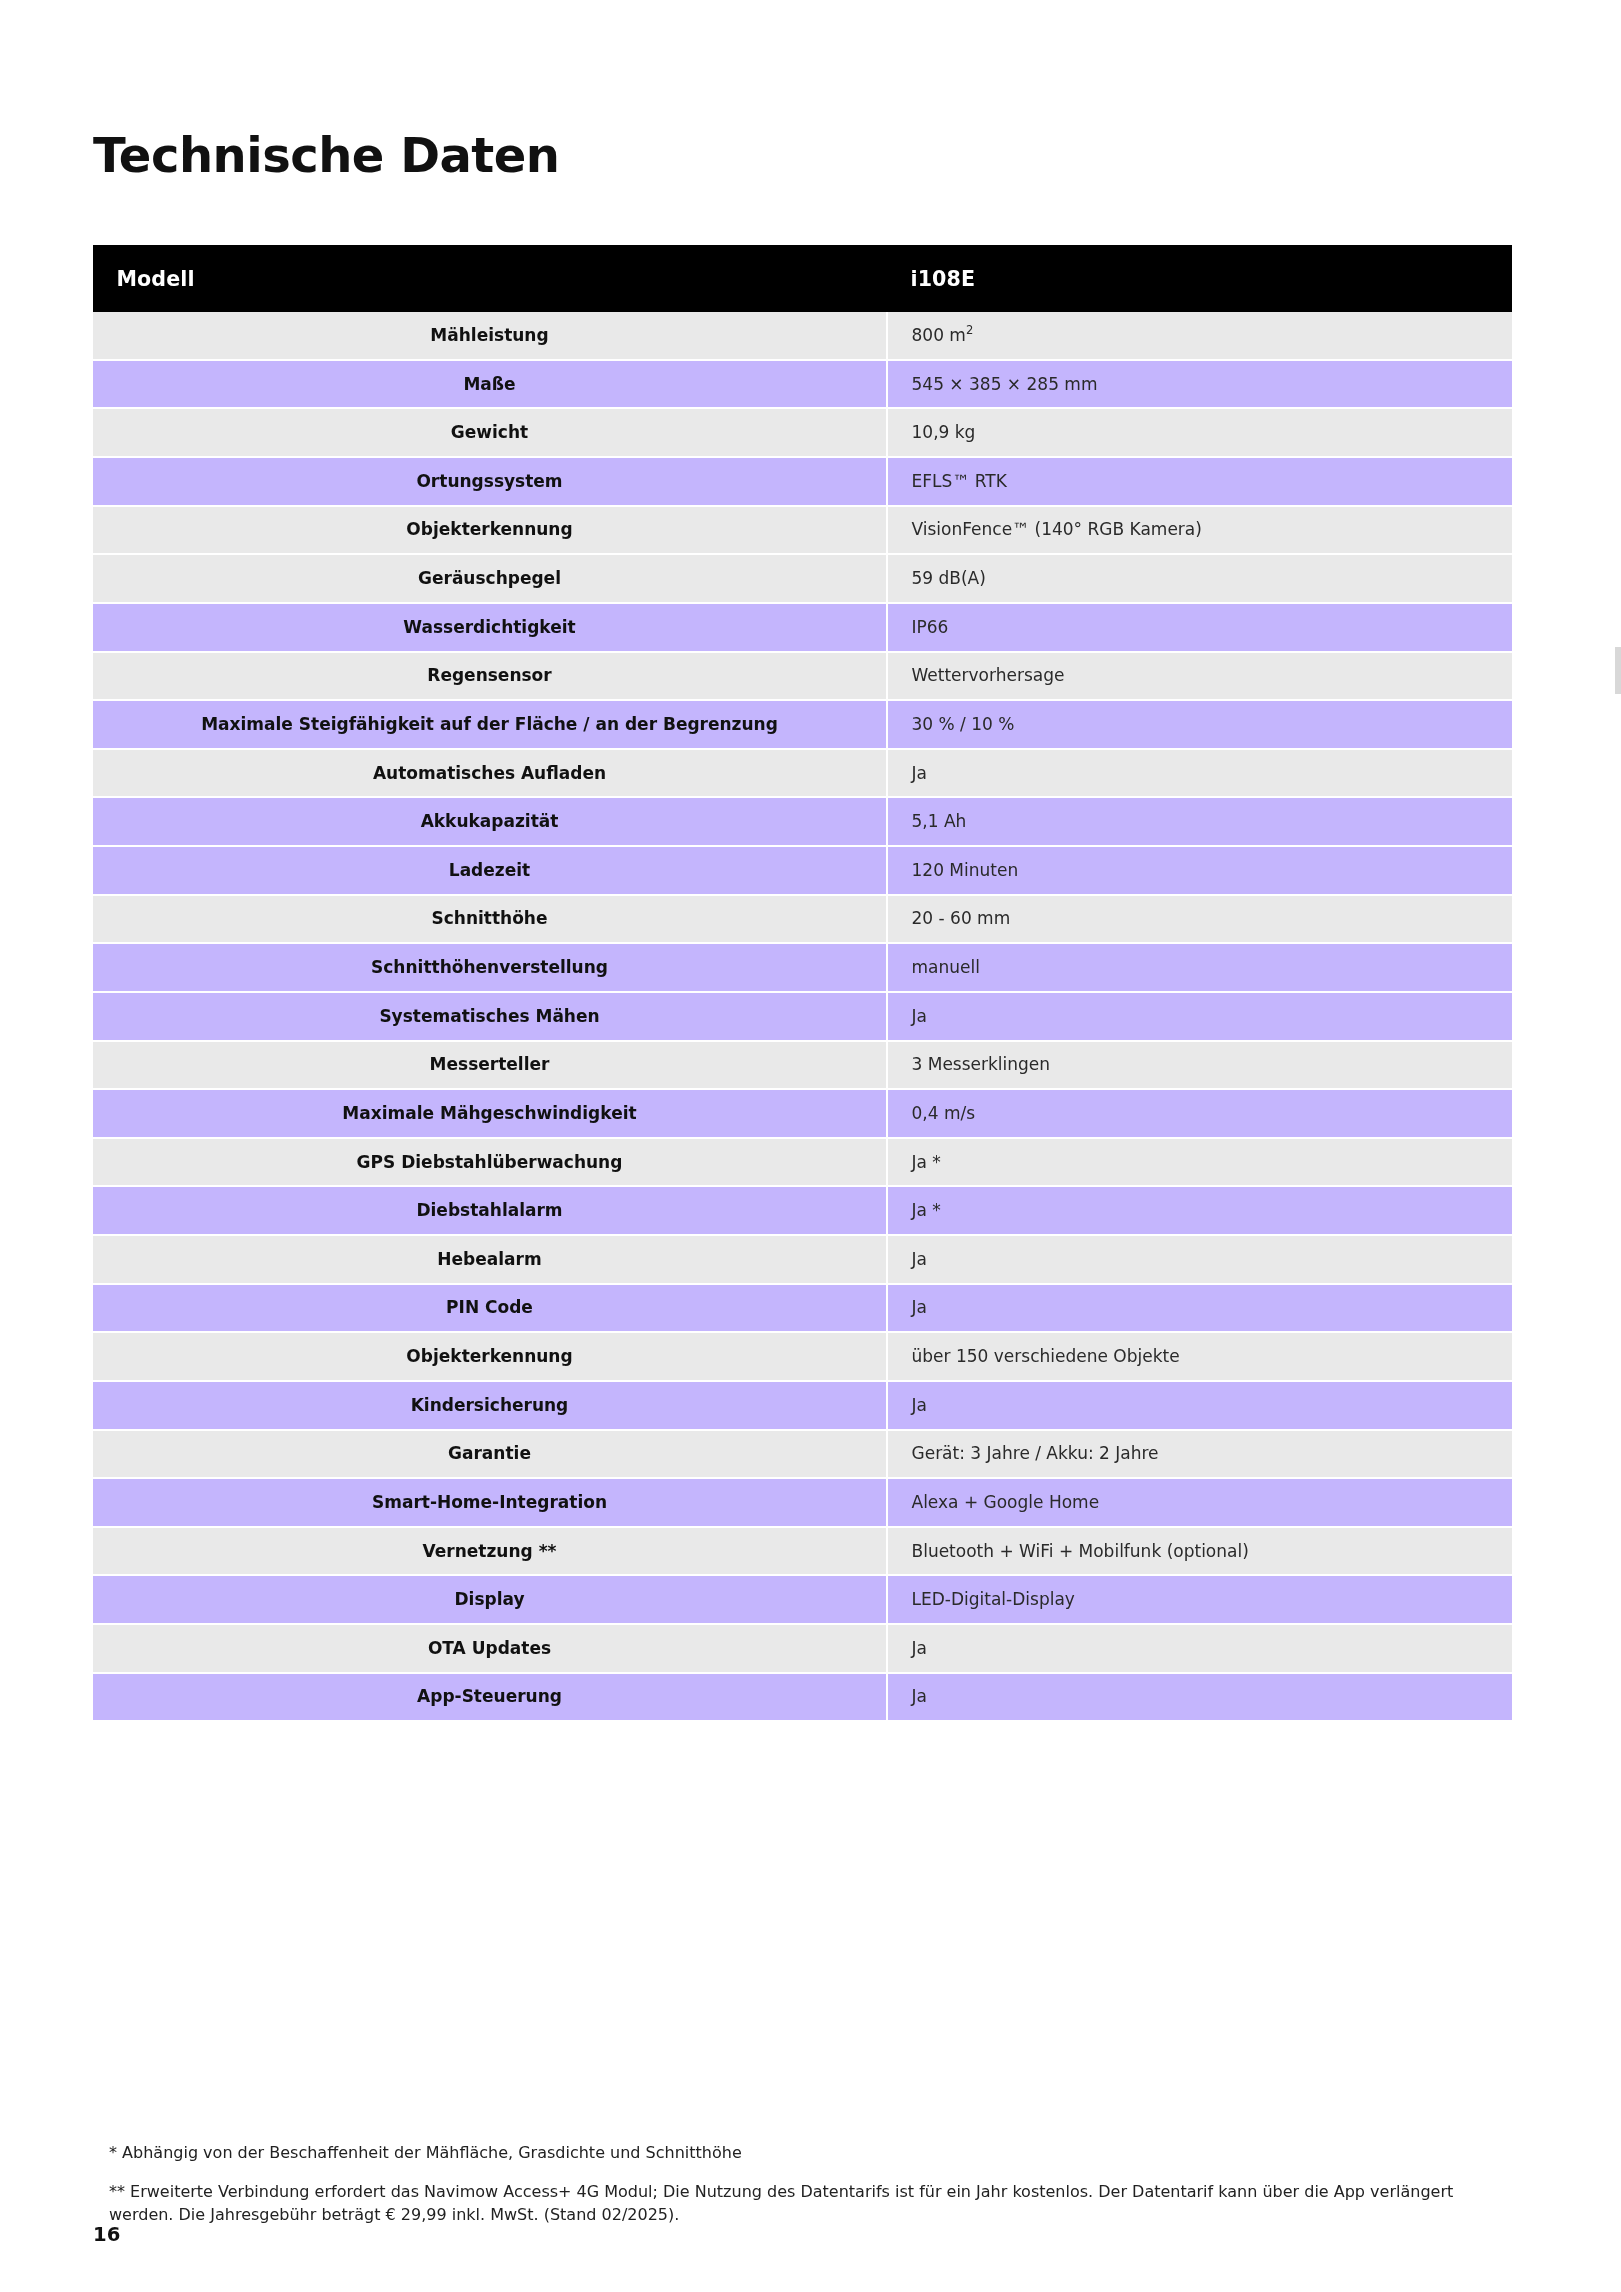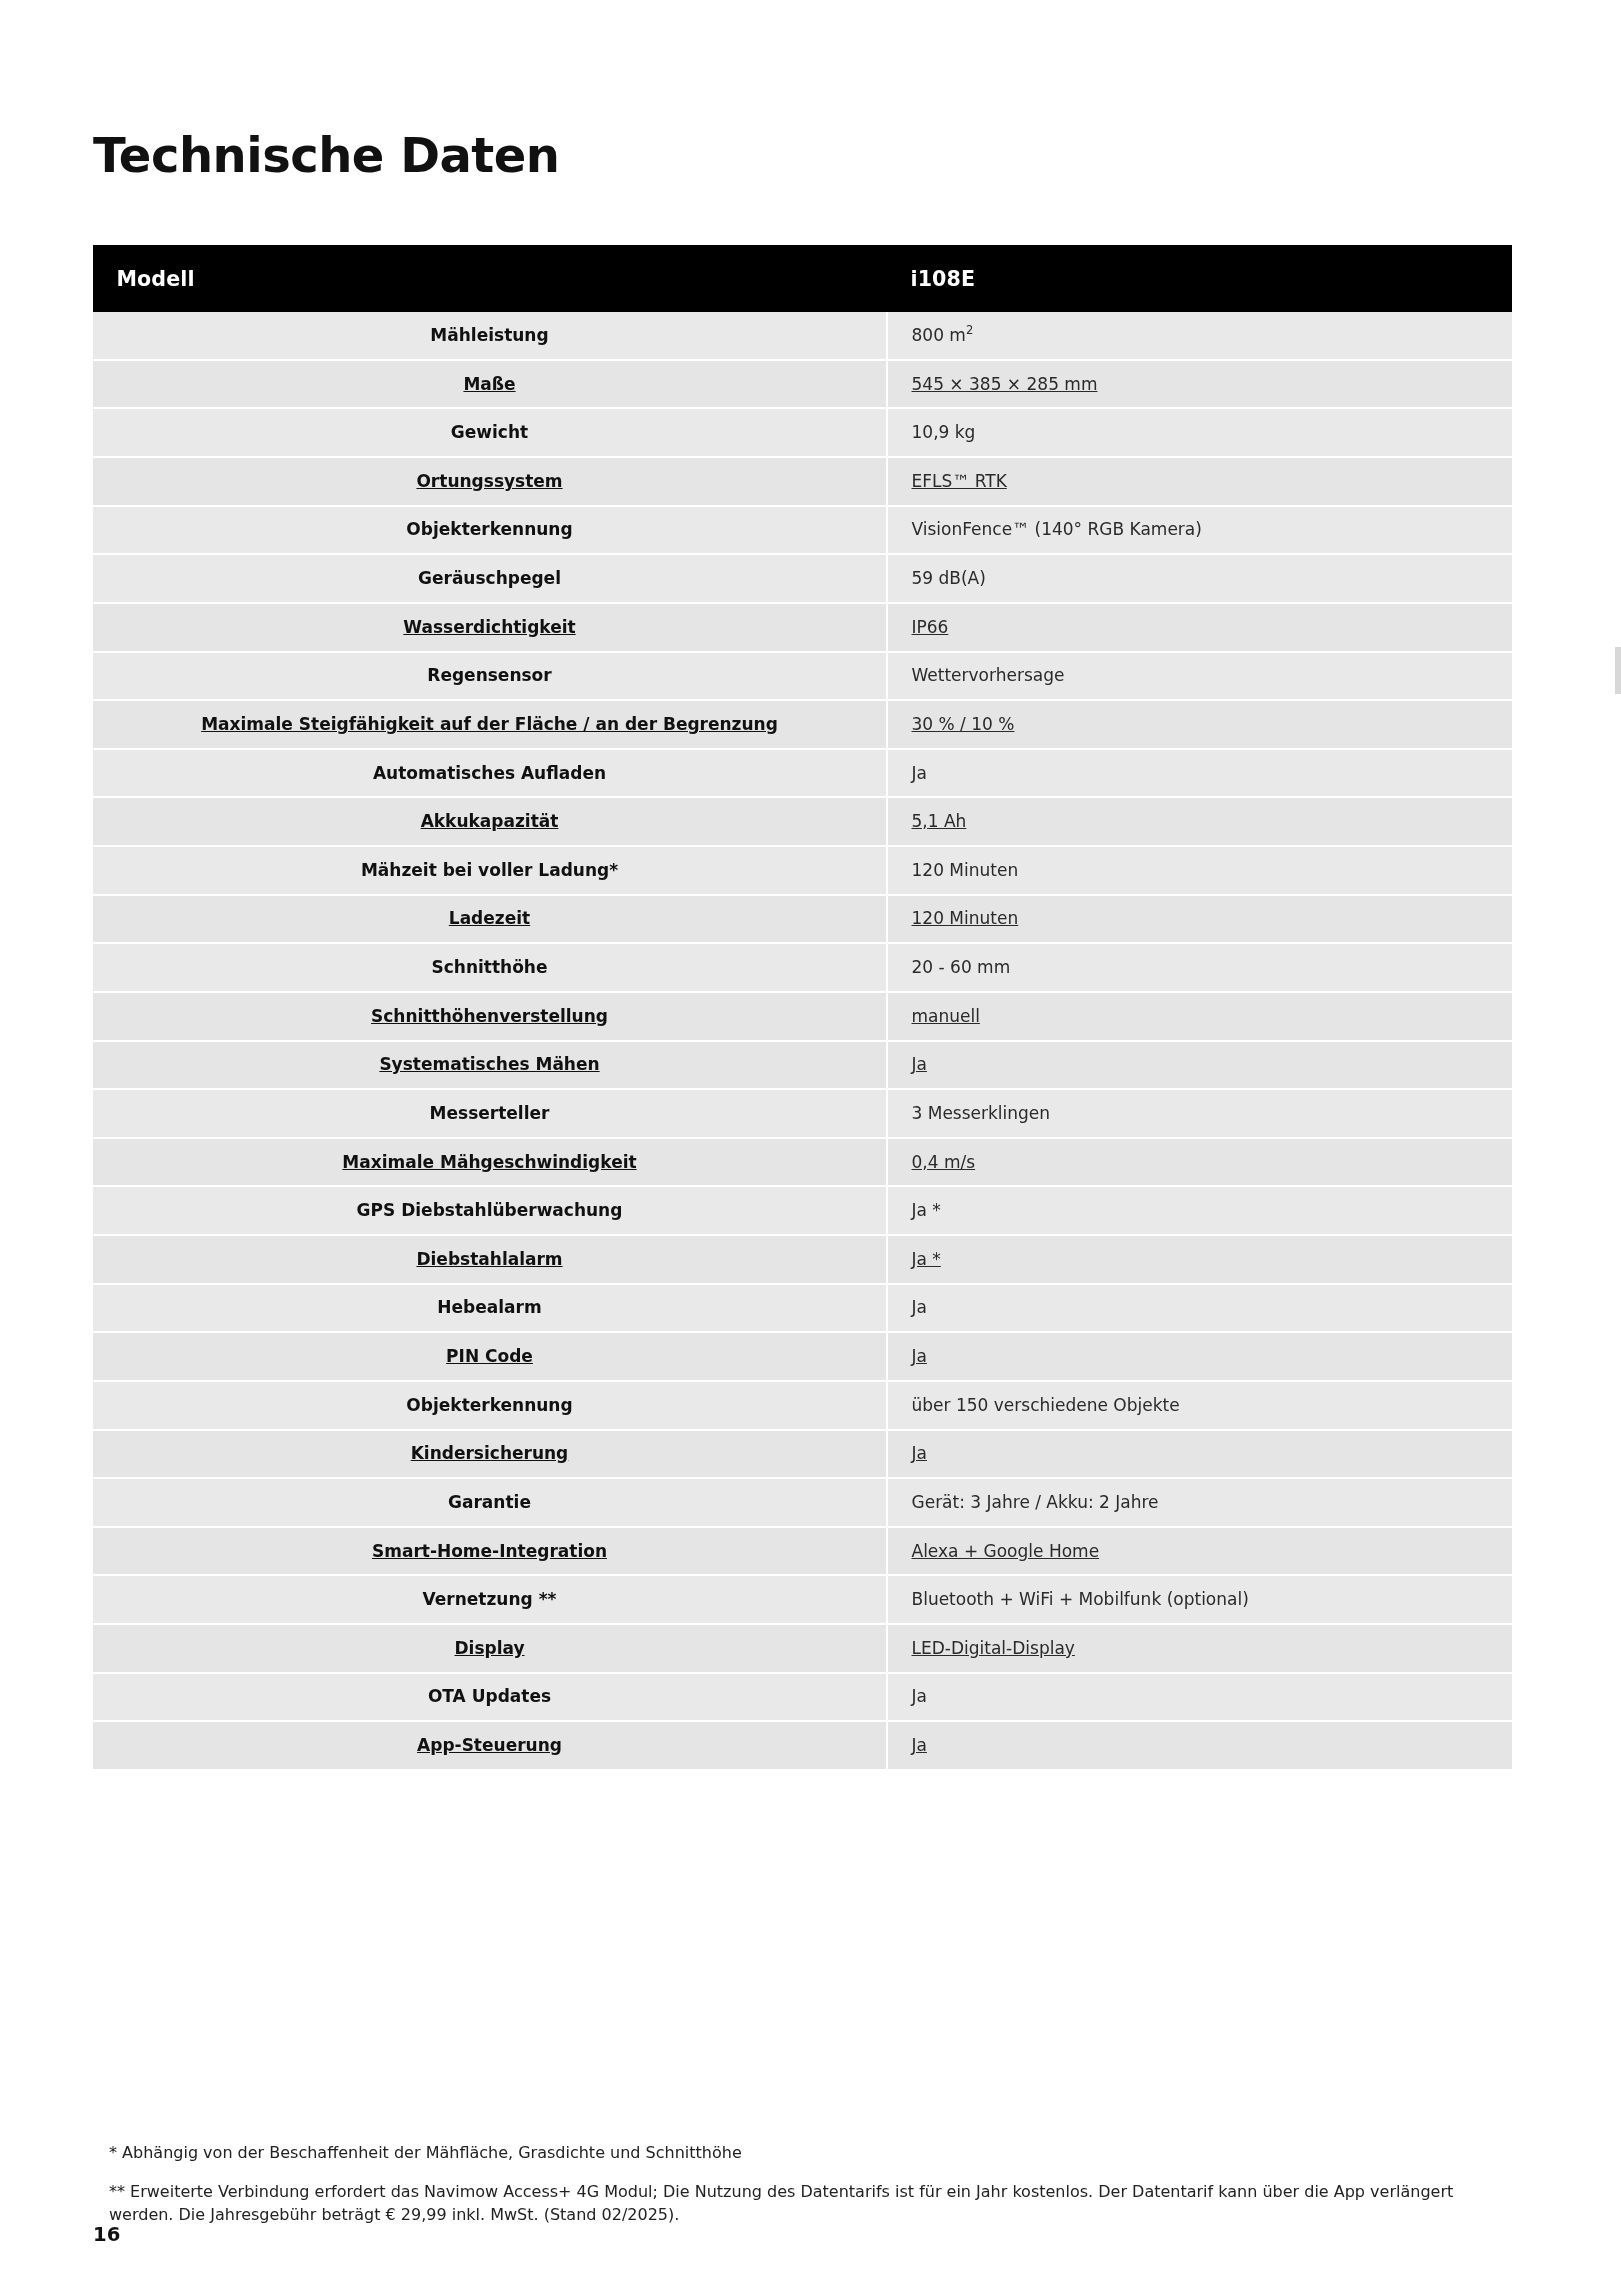--- a/index.html
+++ b/index.html
@@ -66,21 +66,21 @@
     color: #111111;
     border-right: 2px solid #ffffff;
     text-align: center;
   }
   .spec-table tbody td.value {
     font-weight: 400;
     color: #2a2a2a;
     margin-top: 12px;
   }
   .spec-table tbody tr.odd td { background: #e9e9e9; }
-  .spec-table tbody tr.even td { background: #e5e5e5; text-decoration: underline; }
+  .spec-table tbody tr.even td { background: #c4b5fd; }
 
   sup { font-size: 0.68em; vertical-align: super; line-height: 0; }
 
   .footnotes {
     position: absolute;
     left: 93px;
     top: 2125px;
     width: 1392px;
     font-size: 16px;
     line-height: 1.45;
@@ -160,24 +160,20 @@
           <td class="value">30 % / 10 %</td>
         </tr>
         <tr class="odd">
           <td class="label">Automatisches Aufladen</td>
           <td class="value">Ja</td>
         </tr>
         <tr class="even">
           <td class="label">Akkukapazität</td>
           <td class="value">5,1 Ah</td>
         </tr>
-        <tr class="odd">
-          <td class="label">Mähzeit bei voller Ladung*</td>
-          <td class="value">120 Minuten</td>
-        </tr>
         <tr class="even">
           <td class="label">Ladezeit</td>
           <td class="value">120 Minuten</td>
         </tr>
         <tr class="odd">
           <td class="label">Schnitthöhe</td>
           <td class="value">20 - 60 mm</td>
         </tr>
         <tr class="even">
           <td class="label">Schnitthöhenverstellung</td>

